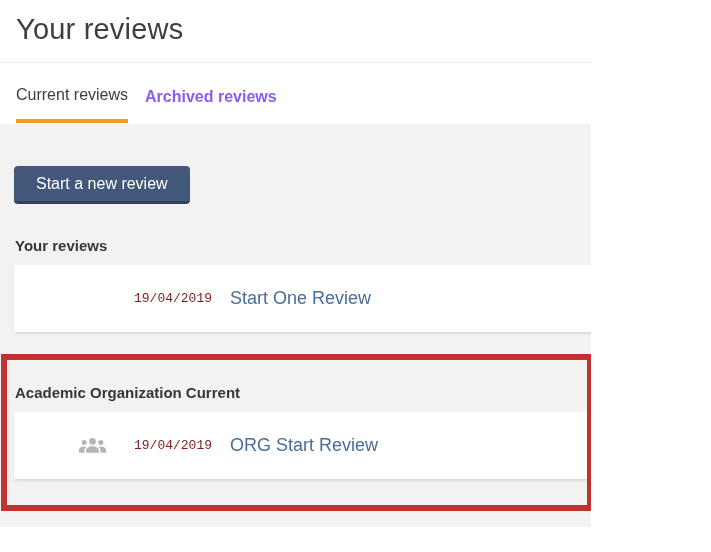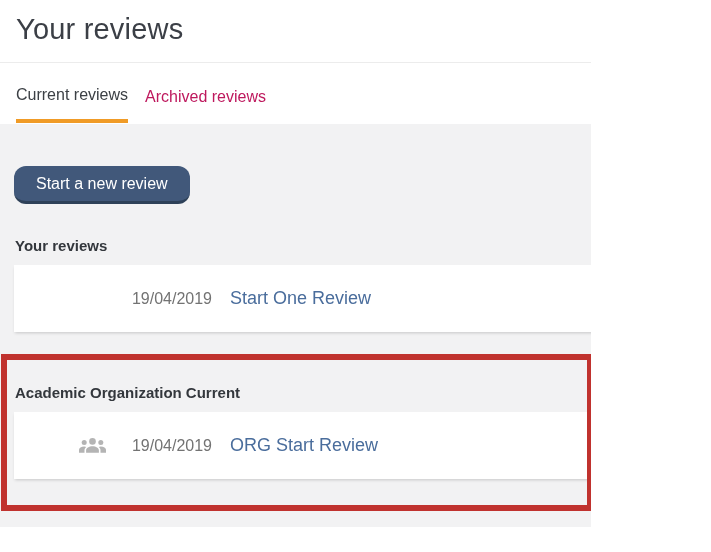--- a/index.html
+++ b/index.html
@@ -34,35 +34,35 @@
     font-size:16px;
     margin-right:17px;
     padding-bottom:15px;
     cursor:pointer;
     white-space:nowrap;
   }
   .tab.active {
     color:#3c4045;
     border-bottom:4px solid #f09b26;
   }
-  .tab.link { color:#be185d; }
+  .tab.link { color:#8b5cf6;font-weight:bold; }
   .content {
     background:#f2f2f3;
     height:403px;
     padding-top:42px;
   }
   .btn-primary {
     margin-left:14px;
     background:#41587a;
     color:#ffffff;
     font-family:"Liberation Sans", sans-serif;
     font-size:16px;
     border:0;
     border-bottom:3px solid #2e4158;
-    border-radius:12px;
+    border-radius:4px;
     padding:9px 22px 8px 22px;
     cursor:pointer;
   }
   .section-label {
     margin:33px 0 0 15px;
     font-size:15px;
     font-weight:bold;
     color:#33373c;
   }
   .section-label.second { margin-top:52px; }
@@ -79,23 +79,24 @@
   }
   .row-icon {
     width:92px;
     display:flex;
     justify-content:flex-end;
     align-items:center;
   }
   .row-date {
     width:106px;
     text-align:right;
-    font-size:16px;
-    color:#737373;
+    font-size:13px;
+    color:#7f1d1d;
     white-space:nowrap;
+    font-family:Liberation Mono, monospace;
   }
   .row-title {
     margin-left:18px;
     font-size:18px;
     color:#4a6d9c;
     text-decoration:none;
     white-space:nowrap;
   }
   .annotation-box {
     position:absolute;

